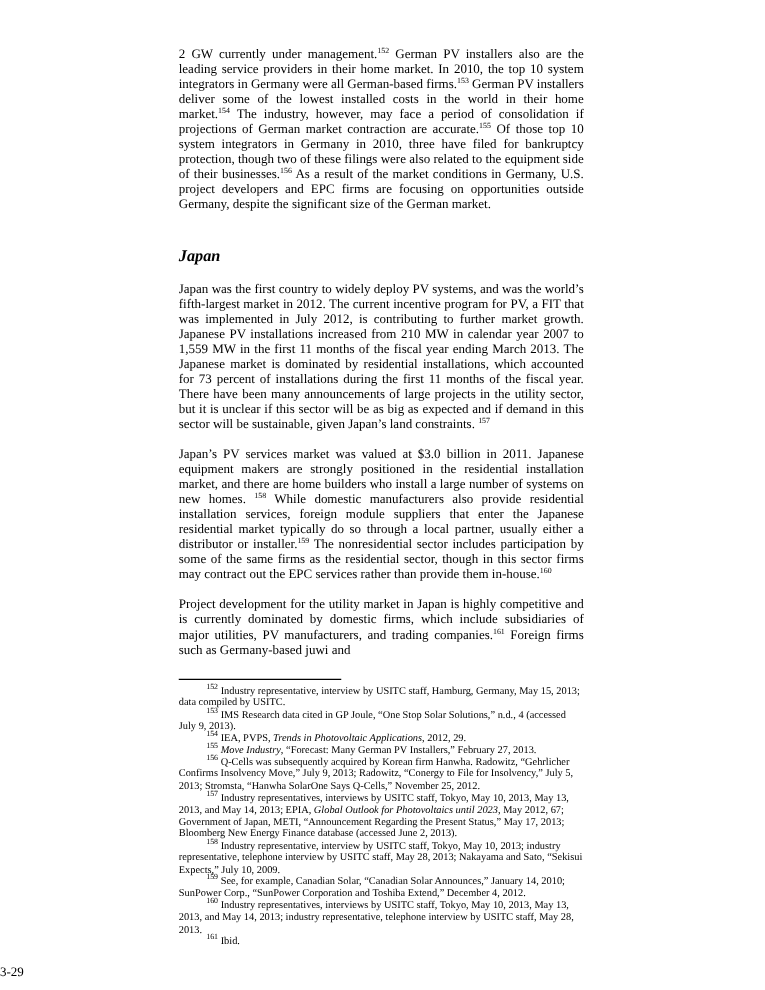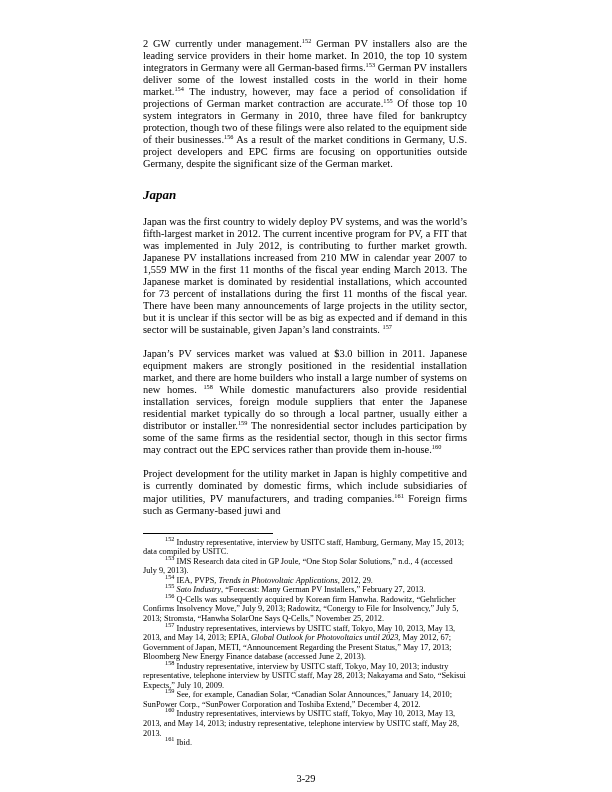--- a/index.html
+++ b/index.html
@@ -21,21 +21,21 @@
     .para sup, .fn sup {
       font-size: 6.3px;
       vertical-align: 4px;
       line-height: 0;
     }
     .gap { height: 12px; }
     .heading {
       font-size: 13px;
       font-weight: bold;
       font-style: italic;
-      margin: 16px 0 13px 0;
+      margin: 26px 0 13px 0;
       line-height: 16px;
     }
     .rule {
       width: 130px;
       height: 0;
       border-top: 0.8px solid #000;
       margin: 16px 0 4px 0;
     }
     .fn {
       font-size: 8.3px;
@@ -43,21 +43,21 @@
       margin: 0;
       text-indent: 22px;
       text-align: left;
     }
     .fn i, .para i { font-style: italic; }
     .page-number {
       position: absolute;
       left: 0;
       width: 612px;
       top: 773px;
-      text-align: center;
+      text-align: left;
       font-family: "Liberation Serif", serif;
       font-size: 10.4px;
     }
   </style>
 </head>
 <body>
 
 <div class="page">
   <div id="intro-paragraphs">
       <p class="para">2 GW currently under management.<sup>152</sup> German PV installers also are the leading service providers in their home market. In 2010, the top 10 system integrators in Germany were all German-based firms.<sup>153</sup> German PV installers deliver some of the lowest installed costs in the world in their home market.<sup>154</sup> The industry, however, may face a period of consolidation if projections of German market contraction are accurate.<sup>155</sup> Of those top 10 system integrators in Germany in 2010, three have filed for bankruptcy protection, though two of these filings were also related to the equipment side of their businesses.<sup>156</sup> As a result of the market conditions in Germany, U.S. project developers and EPC firms are focusing on opportunities outside Germany, despite the significant size of the German market.</p>
@@ -68,21 +68,21 @@
       <div class="gap"></div>
       <p class="para">Japan’s PV services market was valued at $3.0 billion in 2011. Japanese equipment makers are strongly positioned in the residential installation market, and there are home builders who install a large number of systems on new homes. <sup>158</sup> While domestic manufacturers also provide residential installation services, foreign module suppliers that enter the Japanese residential market typically do so through a local partner, usually either a distributor or installer.<sup>159</sup> The nonresidential sector includes participation by some of the same firms as the residential sector, though in this sector firms may contract out the EPC services rather than provide them in-house.<sup>160</sup></p>
       <div class="gap"></div>
       <p class="para">Project development for the utility market in Japan is highly competitive and is currently dominated by domestic firms, which include subsidiaries of major utilities, PV manufacturers, and trading companies.<sup>161</sup> Foreign firms such as Germany-based juwi and</p>
     </div>
   <div class="rule"></div>
   <div id="footnotes">
       <p class="fn"><sup>152</sup> Industry representative, interview by USITC staff, Hamburg, Germany, May 15, 2013; data compiled by USITC.</p>
       <p class="fn"><sup>153</sup> IMS Research data cited in GP Joule, “One Stop Solar Solutions,” n.d., 4 (accessed July 9, 2013).</p>
       <p class="fn"><sup>154</sup> IEA, PVPS, <i>Trends in Photovoltaic Applications</i>, 2012, 29.</p>
-      <p class="fn"><sup>155</sup> <i>Sato Industry</i>, “Forecast: Many German PV Installers,” February 27, 2013.</p>
+      <p class="fn"><sup>155</sup> <i>Move Industry</i>, “Forecast: Many German PV Installers,” February 27, 2013.</p>
       <p class="fn"><sup>156</sup> Q-Cells was subsequently acquired by Korean firm Hanwha. Radowitz, “Gehrlicher Confirms Insolvency Move,” July 9, 2013; Radowitz, “Conergy to File for Insolvency,” July 5, 2013; Stromsta, “Hanwha SolarOne Says Q-Cells,” November 25, 2012.</p>
       <p class="fn"><sup>157</sup> Industry representatives, interviews by USITC staff, Tokyo, May 10, 2013, May 13, 2013, and May 14, 2013; EPIA, <i>Global Outlook for Photovoltaics until 2023</i>, May 2012, 67; Government of Japan, METI, “Announcement Regarding the Present Status,” May 17, 2013; Bloomberg New Energy Finance database (accessed June 2, 2013).</p>
       <p class="fn"><sup>158</sup> Industry representative, interview by USITC staff, Tokyo, May 10, 2013; industry representative, telephone interview by USITC staff, May 28, 2013; Nakayama and Sato, “Sekisui Expects,” July 10, 2009.</p>
       <p class="fn"><sup>159</sup> See, for example, Canadian Solar, “Canadian Solar Announces,” January 14, 2010; SunPower Corp., “SunPower Corporation and Toshiba Extend,” December 4, 2012.</p>
       <p class="fn"><sup>160</sup> Industry representatives, interviews by USITC staff, Tokyo, May 10, 2013, May 13, 2013, and May 14, 2013; industry representative, telephone interview by USITC staff, May 28, 2013.</p>
       <p class="fn"><sup>161</sup> Ibid.</p>
     </div>
 </div>
 <div class="page-number">3-29</div>
 

